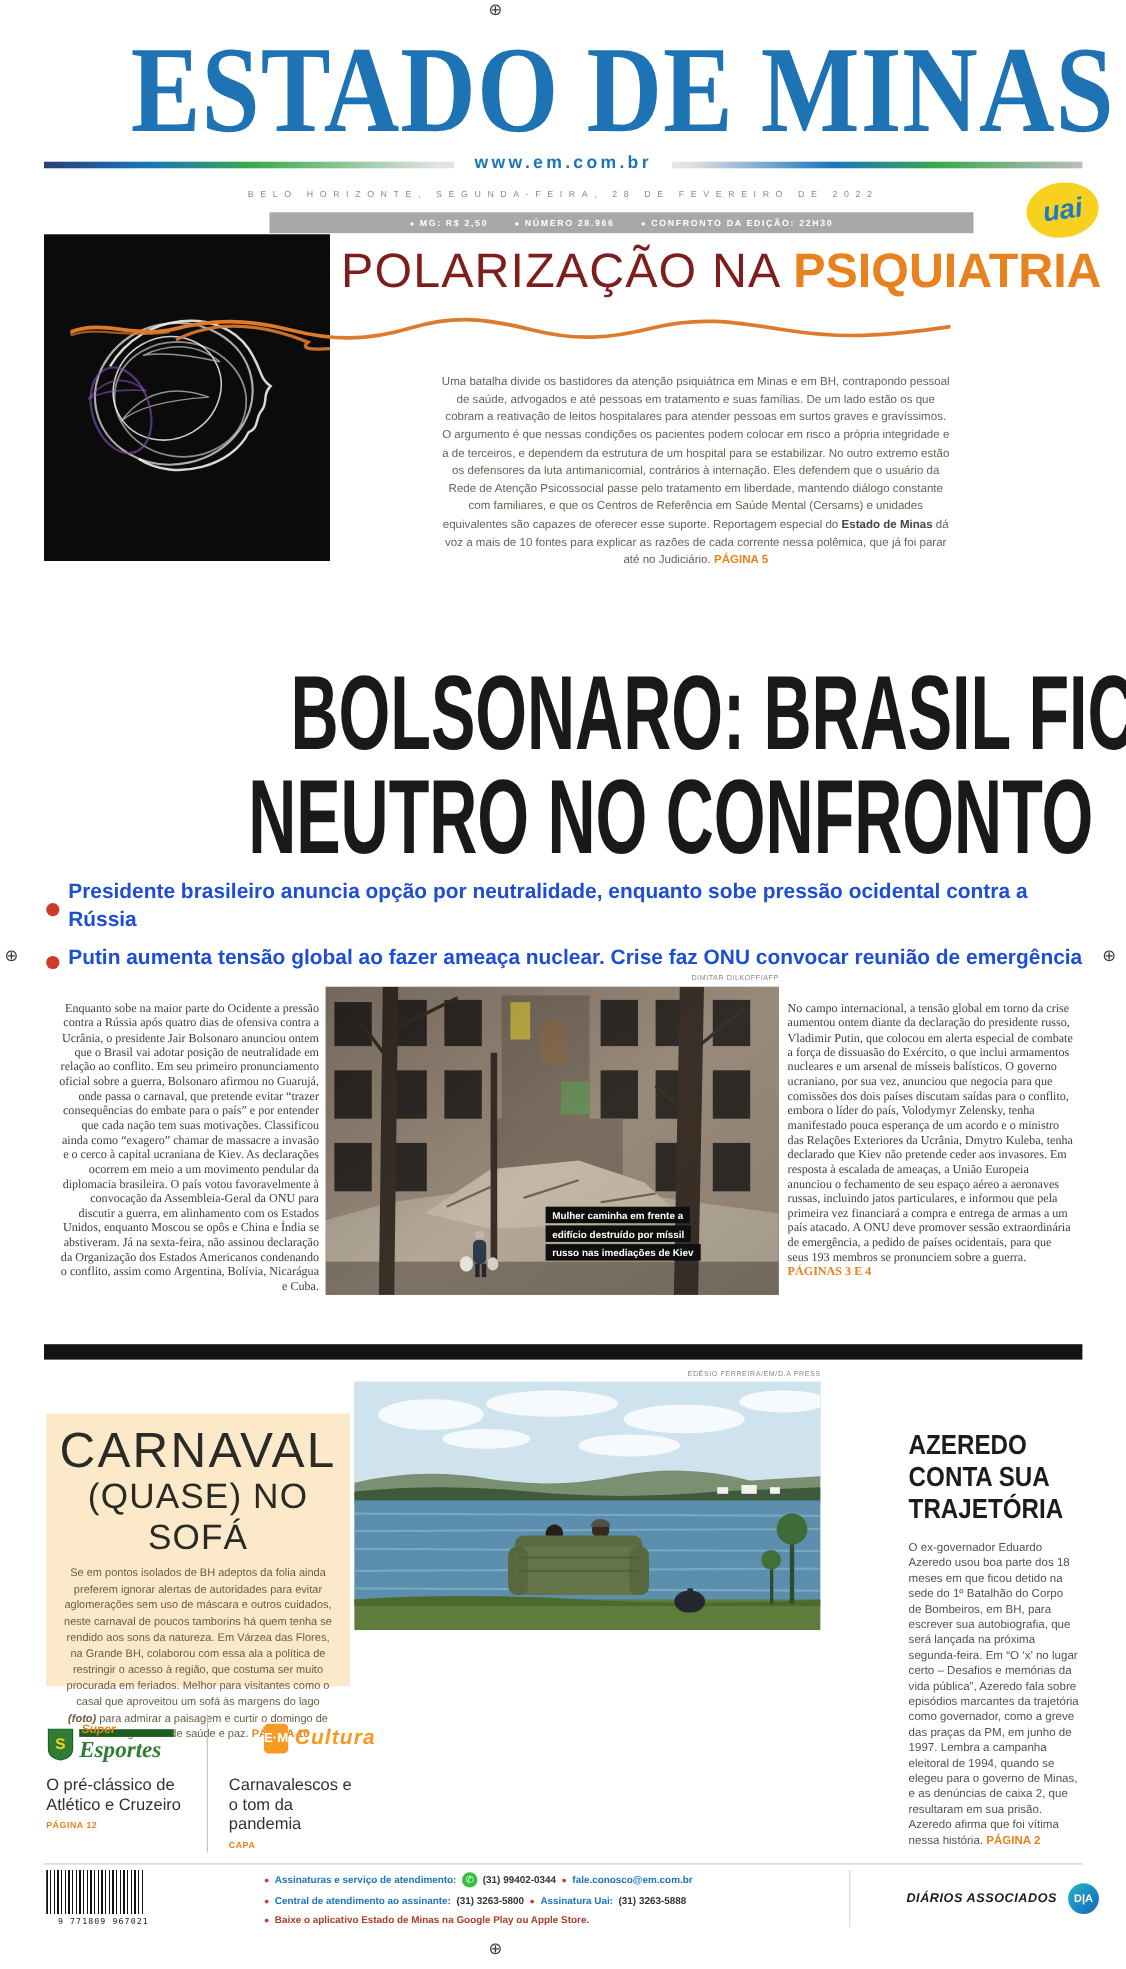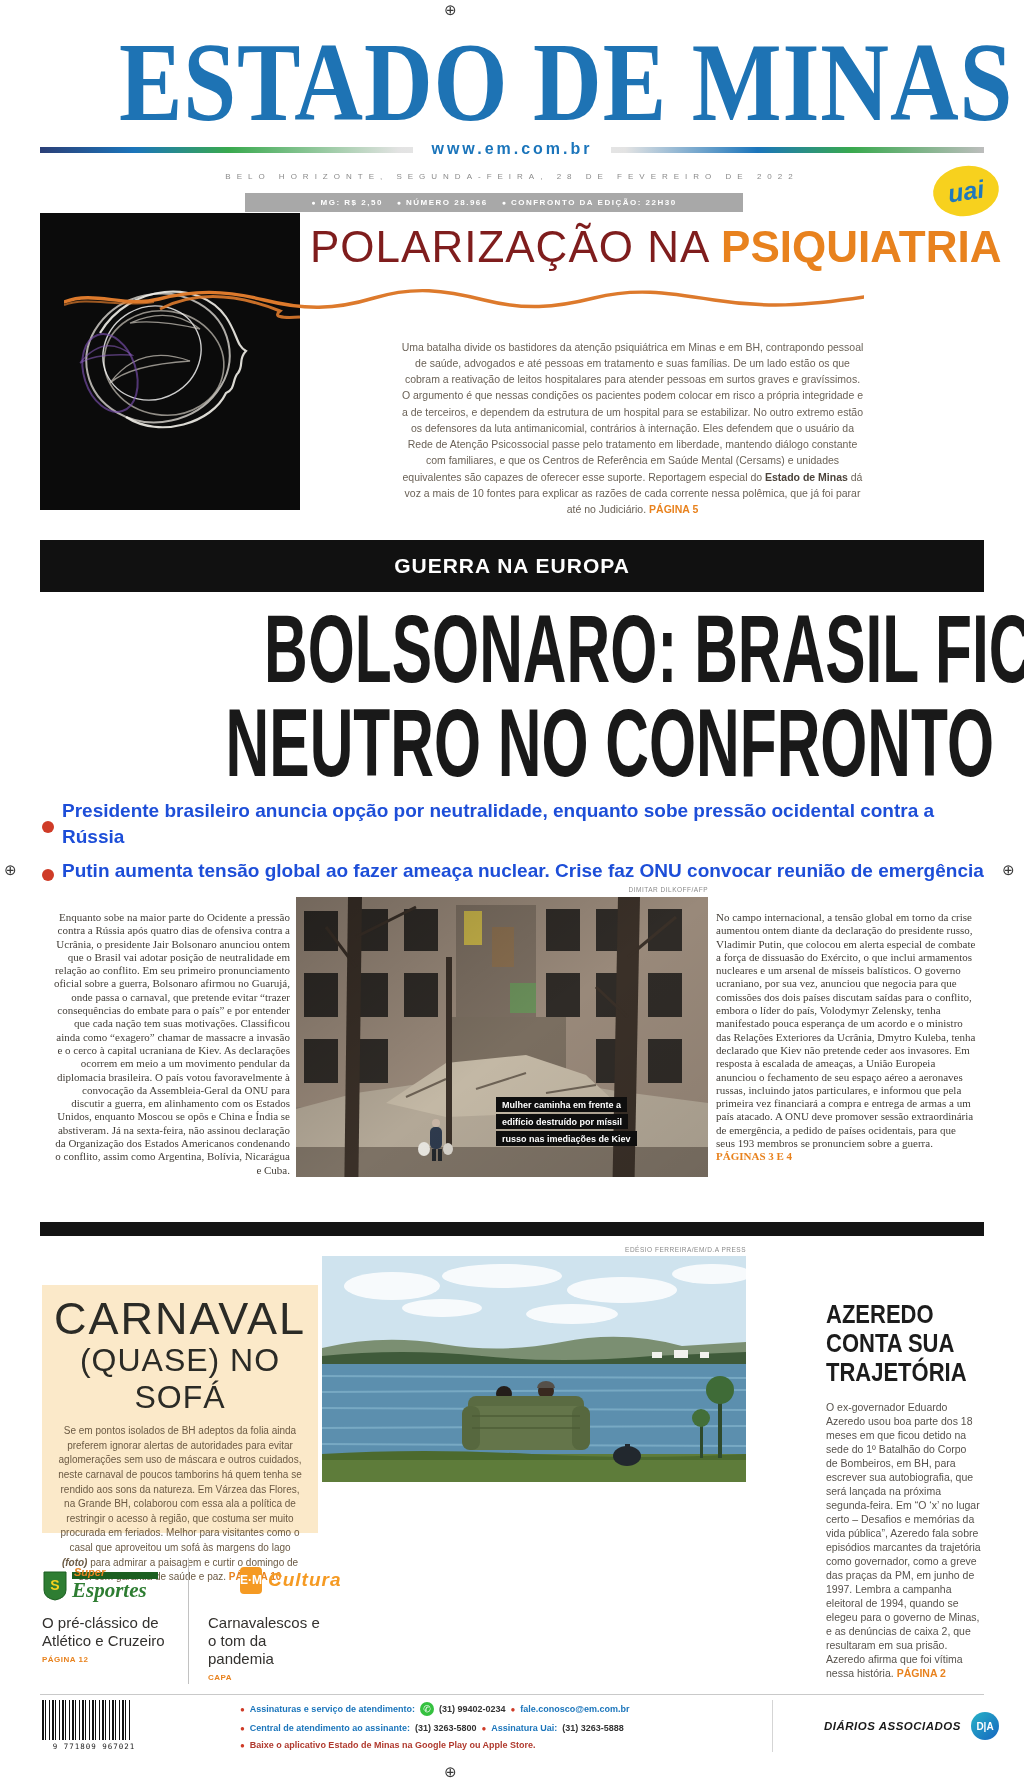--- a/index.html
+++ b/index.html
@@ -10,22 +10,22 @@
   
   .mast-title{top:26px;left:40px;width:944px;text-align:center;
       font-family:"Liberation Serif",serif;font-weight:bold;color:#1e73b4;
       font-size:112px;line-height:1.0;white-space:nowrap;}
   .mast-title .squeeze{display:inline-block;transform:scaleX(.85);transform-origin:center;letter-spacing:1px;}
   .mast-rule{top:147px;left:40px;width:944px;height:6px;
       background:linear-gradient(90deg,#2b3f77 0%,#1b75bb 10%,#39a94e 20%,#e3e3e3 38%,#eeeeee 50%,#e3e3e3 62%,#1b75bb 76%,#39a94e 86%,#bdbdbd 100%);}
   .mast-url{top:140px;left:0;width:1024px;text-align:center;}
   .mast-url span{background:#fff;padding:0 18px;font-size:16px;font-weight:bold;color:#1b75bb;letter-spacing:3px;}
   .dateline{top:172px;left:0;width:1024px;text-align:center;font-size:8px;letter-spacing:6px;color:#8b8b8b;}
-  .infobar{top:193px;left:245px;width:498px;height:19px;background:#a8a8a8;color:#fff;
-      font-size:8px;font-weight:bold;letter-spacing:1.5px;display:flex;align-items:center;justify-content:center;gap:14px;}
+  .infobar{top:193px;left:245px;width:640px;height:19px;background:#a8a8a8;color:#fff;
+      font-size:8px;font-weight:bold;letter-spacing:1.5px;display:flex;align-items:center;justify-content:center;gap:24px;}
   .infobar span::before{content:"● ";font-size:7px;}
   .uai{top:168px;left:935px;width:62px;height:46px;background:#f7d11e;border-radius:50%;
       transform:rotate(-8deg);display:flex;align-items:center;justify-content:center;
       font-weight:bold;font-style:italic;font-size:25px;color:#1f79be;box-shadow:0 0 0 2px #f7d11e;}
   
   .art-box{top:213px;left:40px;width:260px;height:297px;background:#0b0b0b;}
   .kicker{top:222px;left:310px;width:600px;text-align:center;font-size:44px;white-space:nowrap;}
   .kicker .lt{color:#7f1d1d;font-weight:400;letter-spacing:1px;}
   .kicker .bd{color:#e8821e;font-weight:bold;letter-spacing:0;}
   .wave{top:286px;left:64px;width:800px;height:26px;}
@@ -135,21 +135,20 @@
   </div>
   <div class="abs kicker">
     <span class="lt">POLARIZAÇÃO NA </span><span class="bd">PSIQUIATRIA</span>
   </div>
   <svg class="abs wave" viewBox="0 0 800 26">
     <path d="M0,16 C 30,4 60,22 95,13 S 160,4 200,14 S 270,24 310,12 S 380,4 420,14 S 490,22 530,12 S 600,6 650,14 S 740,20 800,11" fill="none" stroke="#dd7a2c" stroke-width="3.4" stroke-linecap="round"></path>
     <path d="M0,19 C 26,10 52,22 90,16" fill="none" stroke="#dd7a2c" stroke-width="2" opacity=".7"></path>
   </svg>
   <p class="abs psy-body"><span>Uma batalha divide os bastidores da atenção psiquiátrica em Minas e em BH, contrapondo pessoal de saúde, advogados e até pessoas em tratamento e suas famílias. De um lado estão os que cobram a reativação de leitos hospitalares para atender pessoas em surtos graves e gravíssimos. O argumento é que nessas condições os pacientes podem colocar em risco a própria integridade e a de terceiros, e dependem da estrutura de um hospital para se estabilizar. No outro extremo estão os defensores da luta antimanicomial, contrários à internação. Eles defendem que o usuário da Rede de Atenção Psicossocial passe pelo tratamento em liberdade, mantendo diálogo constante com familiares, e que os Centros de Referência em Saúde Mental (Cersams) e unidades equivalentes são capazes de oferecer esse suporte. Reportagem especial do </span><strong>Estado de Minas</strong><span> dá voz a mais de 10 fontes para explicar as razões de cada corrente nessa polêmica, que já foi parar até no Judiciário. </span><span class="pref">PÁGINA 5</span></p>
 
-  <div class="abs band">GUERRA NA EUROPA</div>
   <div class="abs headline">
     <div class="hl"><span>BOLSONARO: BRASIL FICARÁ</span></div>
     <div class="hl"><span>NEUTRO NO CONFRONTO</span></div>
   </div>
   <div class="abs bullets">
     <div class="bullet-row">
         <span class="dot"></span>
         <span>Presidente brasileiro anuncia opção por neutralidade, enquanto sobe pressão ocidental contra a Rússia</span>
       </div>
     <div class="bullet-row">
@@ -326,21 +325,21 @@
 
   <div class="abs foot-rule"></div>
   <div class="abs barcode"></div>
   <div class="abs barcode-num">9 771809 967021</div>
 
   <div class="abs foot-center">
     <div class="foot-line">
       <span class="fdot">●</span>
       <span class="flabel">Assinaturas e serviço de atendimento:</span>
       <span class="wapp">✆</span>
-      <span class="fnum">(31) 99402-0234</span>
+      <span class="fnum">(31) 99402-0344</span>
       <span class="fdot">●</span>
       <span class="flabel">fale.conosco@em.com.br</span>
     </div>
     <div class="foot-line">
       <span class="fdot">●</span>
       <span class="flabel">Central de atendimento ao assinante:</span>
       <span class="fnum">(31) 3263-5800</span>
       <span class="fdot">●</span>
       <span class="flabel">Assinatura Uai:</span>
       <span class="fnum">(31) 3263-5888</span>

